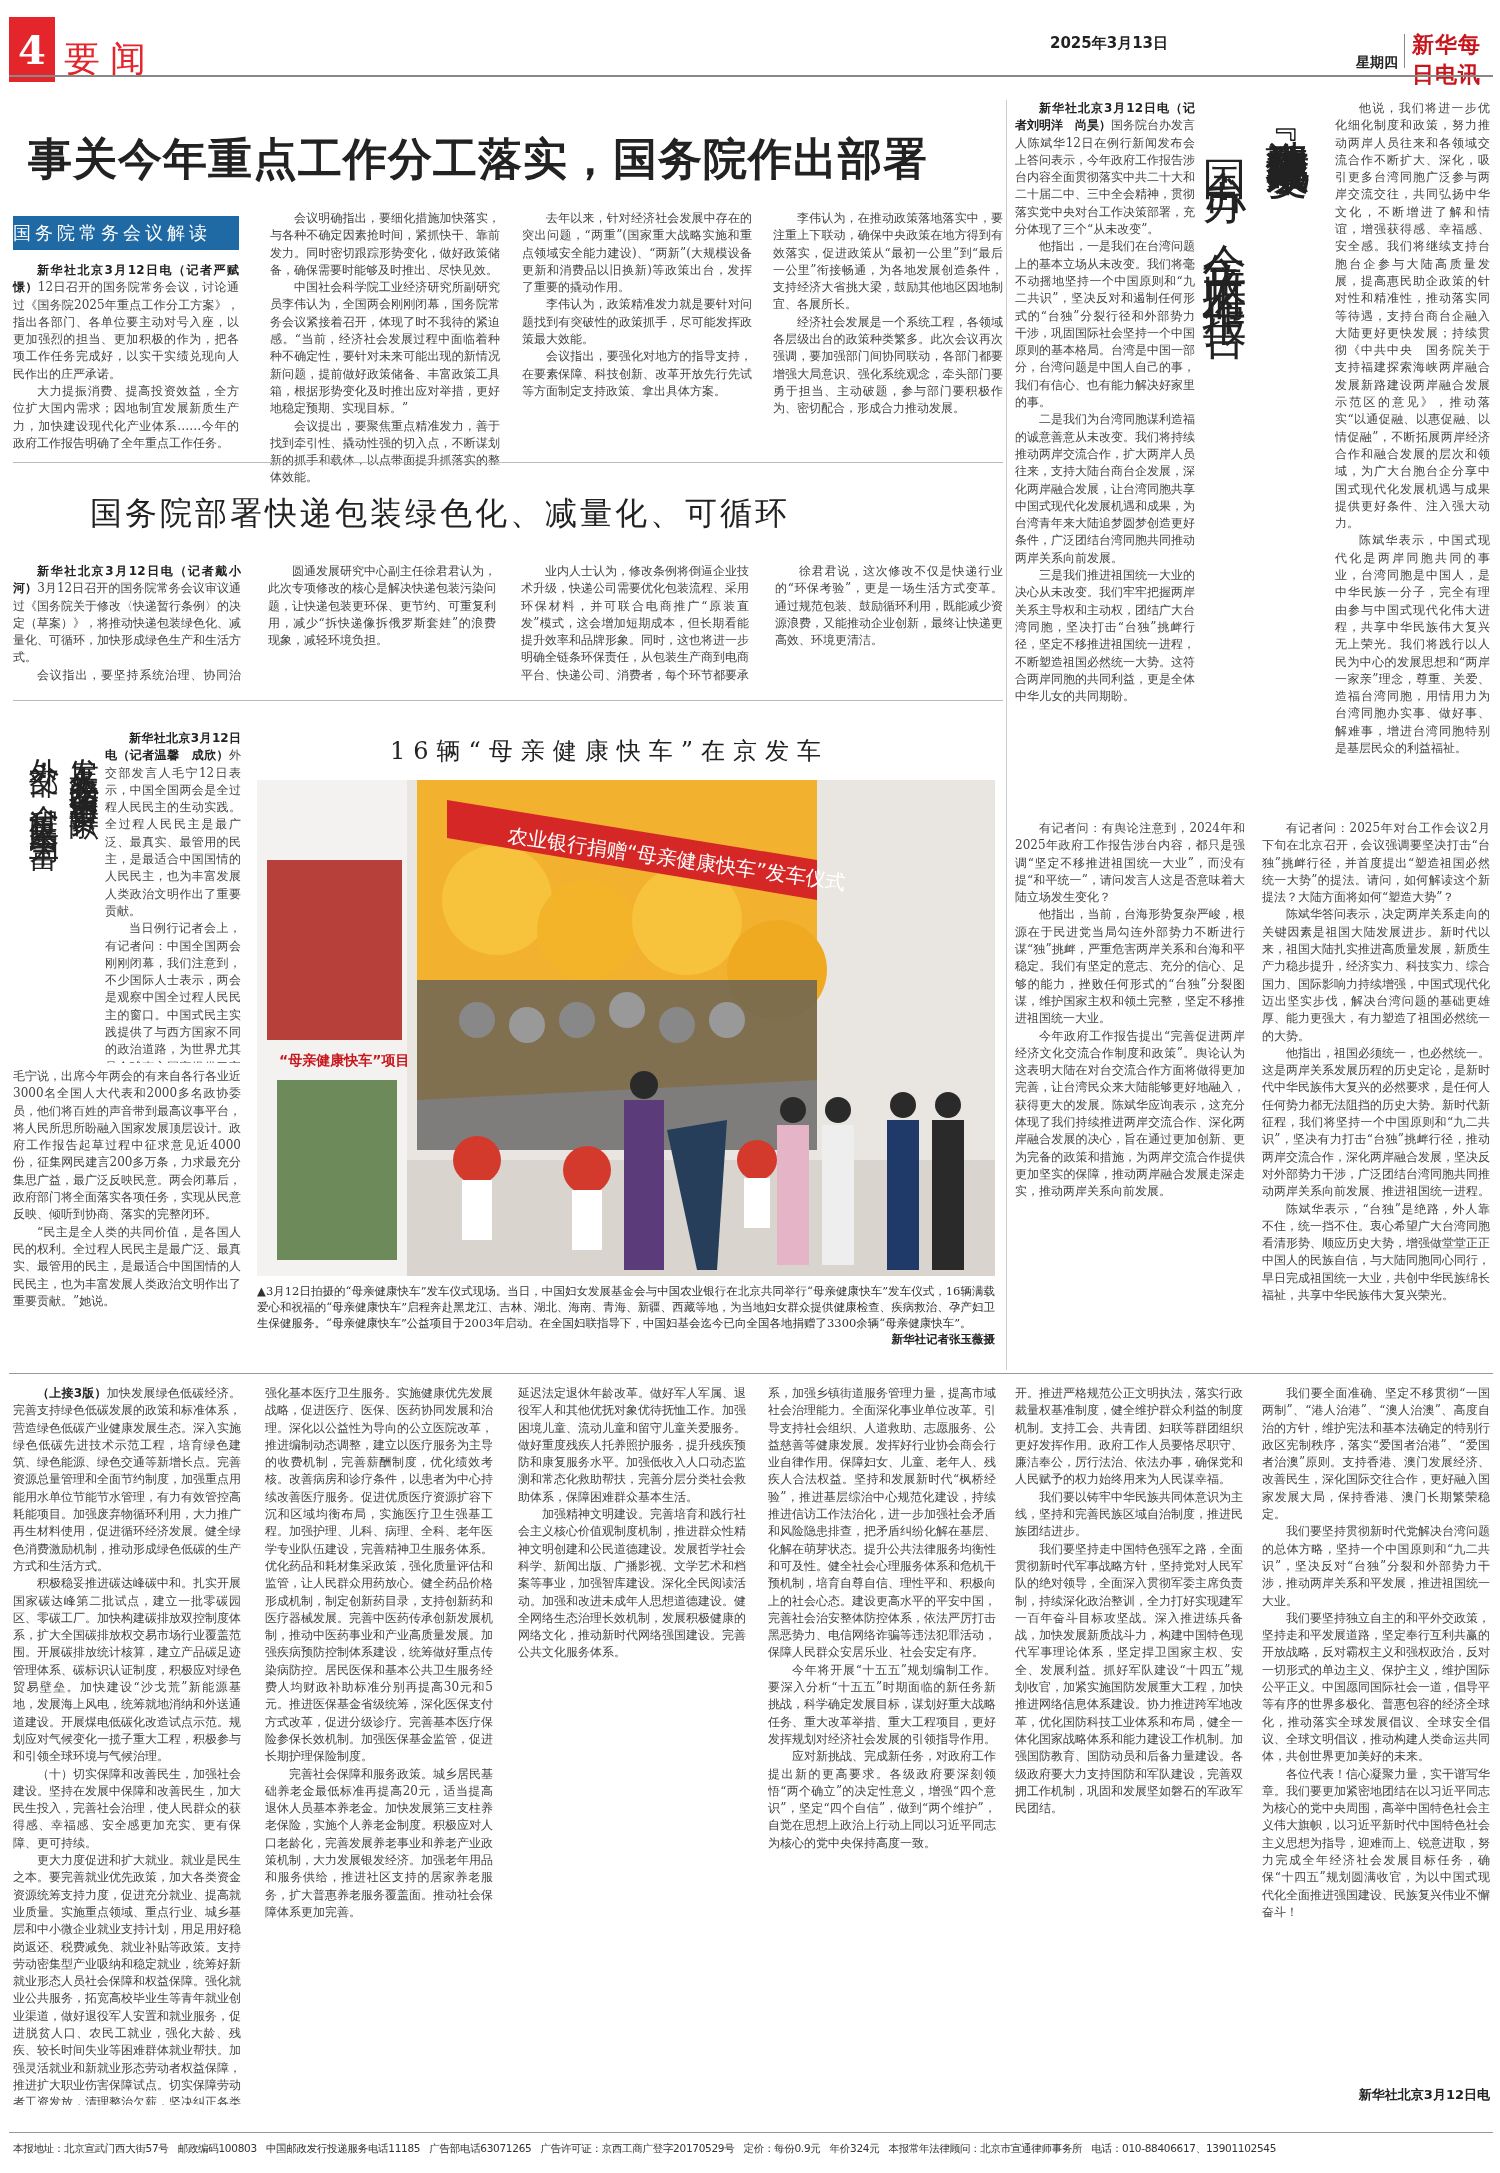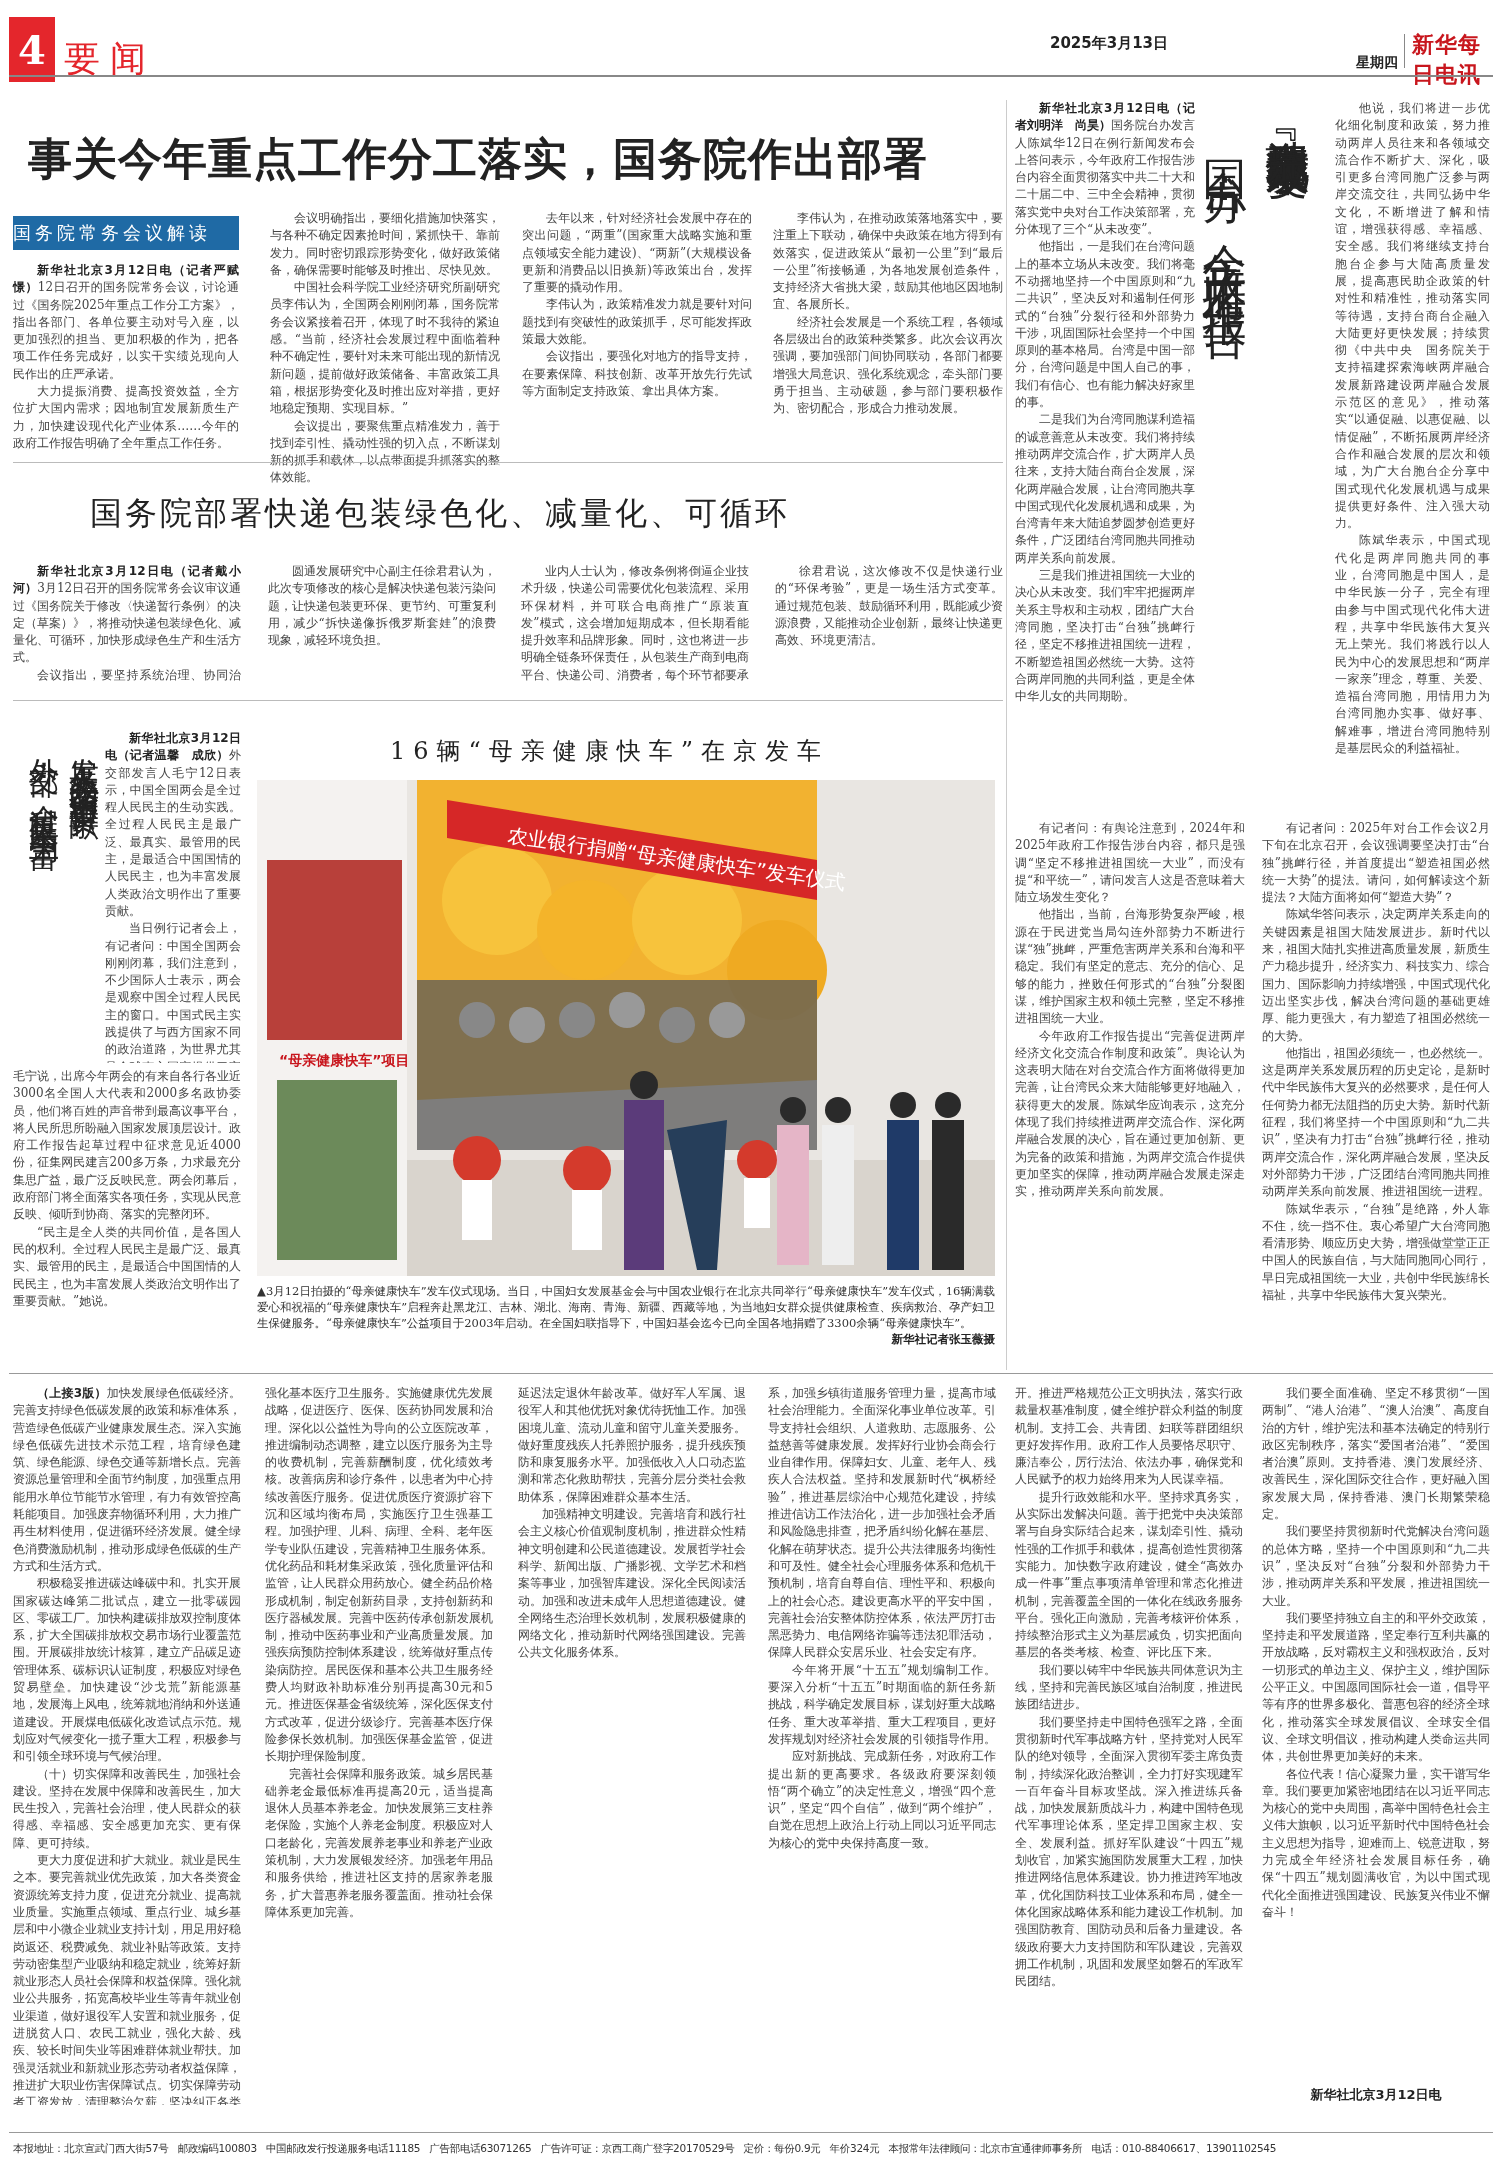--- a/index.html
+++ b/index.html
@@ -164,31 +164,30 @@
   <p class="noind">延迟法定退休年龄改革。做好军人军属、退役军人和其他优抚对象优待抚恤工作。加强困境儿童、流动儿童和留守儿童关爱服务。做好重度残疾人托养照护服务，提升残疾预防和康复服务水平。加强低收入人口动态监测和常态化救助帮扶，完善分层分类社会救助体系，保障困难群众基本生活。</p>
   <p>加强精神文明建设。完善培育和践行社会主义核心价值观制度机制，推进群众性精神文明创建和公民道德建设。发展哲学社会科学、新闻出版、广播影视、文学艺术和档案等事业，加强智库建设。深化全民阅读活动。加强和改进未成年人思想道德建设。健全网络生态治理长效机制，发展积极健康的网络文化，推动新时代网络强国建设。完善公共文化服务体系。</p>
 </div>
 <div class="abs txt" style="left:768px;top:1385px;width:228px;height:720px;overflow:hidden">
   <p class="noind">系，加强乡镇街道服务管理力量，提高市域社会治理能力。全面深化事业单位改革。引导支持社会组织、人道救助、志愿服务、公益慈善等健康发展。发挥好行业协会商会行业自律作用。保障妇女、儿童、老年人、残疾人合法权益。坚持和发展新时代“枫桥经验”，推进基层综治中心规范化建设，持续推进信访工作法治化，进一步加强社会矛盾和风险隐患排查，把矛盾纠纷化解在基层、化解在萌芽状态。提升公共法律服务均衡性和可及性。健全社会心理服务体系和危机干预机制，培育自尊自信、理性平和、积极向上的社会心态。建设更高水平的平安中国，完善社会治安整体防控体系，依法严厉打击黑恶势力、电信网络诈骗等违法犯罪活动，保障人民群众安居乐业、社会安定有序。</p>
   <p>今年将开展“十五五”规划编制工作。要深入分析“十五五”时期面临的新任务新挑战，科学确定发展目标，谋划好重大战略任务、重大改革举措、重大工程项目，更好发挥规划对经济社会发展的引领指导作用。</p>
   <p>应对新挑战、完成新任务，对政府工作提出新的更高要求。各级政府要深刻领悟“两个确立”的决定性意义，增强“四个意识”，坚定“四个自信”，做到“两个维护”，自觉在思想上政治上行动上同以习近平同志为核心的党中央保持高度一致。</p>
 </div>
 <div class="abs txt" style="left:1015px;top:1385px;width:228px;height:720px;overflow:hidden">
   <p class="noind">开。推进严格规范公正文明执法，落实行政裁量权基准制度，健全维护群众利益的制度机制。支持工会、共青团、妇联等群团组织更好发挥作用。政府工作人员要恪尽职守、廉洁奉公，厉行法治、依法办事，确保党和人民赋予的权力始终用来为人民谋幸福。</p>
-  <p>提升行政效能和水平。坚持求真务实，从实际出发解决问题。善于把党中央决策部署与自身实际结合起来，谋划牵引性、撬动性强的工作抓手和载体，提高创造性贯彻落实能力。加快数字政府建设，健全“高效办成一件事”重点事项清单管理和常态化推进机制，完善覆盖全国的一体化在线政务服务平台。强化正向激励，完善考核评价体系，持续整治形式主义为基层减负，切实把面向基层的各类考核、检查、评比压下来。</p>
   <p>我们要以铸牢中华民族共同体意识为主线，坚持和完善民族区域自治制度，推进民族团结进步。</p>
   <p>我们要坚持走中国特色强军之路，全面贯彻新时代军事战略方针，坚持党对人民军队的绝对领导，全面深入贯彻军委主席负责制，持续深化政治整训，全力打好实现建军一百年奋斗目标攻坚战。深入推进练兵备战，加快发展新质战斗力，构建中国特色现代军事理论体系，坚定捍卫国家主权、安全、发展利益。抓好军队建设“十四五”规划收官，加紧实施国防发展重大工程，加快推进网络信息体系建设。协力推进跨军地改革，优化国防科技工业体系和布局，健全一体化国家战略体系和能力建设工作机制。加强国防教育、国防动员和后备力量建设。各级政府要大力支持国防和军队建设，完善双拥工作机制，巩固和发展坚如磐石的军政军民团结。</p>
 </div>
 <div class="abs txt" style="left:1262px;top:1385px;width:228px;height:700px;overflow:hidden">
   <p>我们要全面准确、坚定不移贯彻“一国两制”、“港人治港”、“澳人治澳”、高度自治的方针，维护宪法和基本法确定的特别行政区宪制秩序，落实“爱国者治港”、“爱国者治澳”原则。支持香港、澳门发展经济、改善民生，深化国际交往合作，更好融入国家发展大局，保持香港、澳门长期繁荣稳定。</p>
   <p>我们要坚持贯彻新时代党解决台湾问题的总体方略，坚持一个中国原则和“九二共识”，坚决反对“台独”分裂和外部势力干涉，推动两岸关系和平发展，推进祖国统一大业。</p>
   <p>我们要坚持独立自主的和平外交政策，坚持走和平发展道路，坚定奉行互利共赢的开放战略，反对霸权主义和强权政治，反对一切形式的单边主义、保护主义，维护国际公平正义。中国愿同国际社会一道，倡导平等有序的世界多极化、普惠包容的经济全球化，推动落实全球发展倡议、全球安全倡议、全球文明倡议，推动构建人类命运共同体，共创世界更加美好的未来。</p>
   <p>各位代表！信心凝聚力量，实干谱写华章。我们要更加紧密地团结在以习近平同志为核心的党中央周围，高举中国特色社会主义伟大旗帜，以习近平新时代中国特色社会主义思想为指导，迎难而上、锐意进取，努力完成全年经济社会发展目标任务，确保“十四五”规划圆满收官，为以中国式现代化全面推进强国建设、民族复兴伟业不懈奋斗！</p>
 </div>
-<div class="abs lead" style="left:1262px;top:2086px;width:228px;text-align:center;font-size:13px">新华社北京3月12日电</div>
+<div class="abs lead" style="left:1262px;top:2086px;width:228px;text-align:right;font-size:13px">新华社北京3月12日电</div>
 
 <div class="abs" style="left:9px;top:2132px;width:1484px;height:1px;background:#999"></div>
 <div class="abs" style="left:13px;top:2142px;width:1480px;font-size:10.5px;color:#333;font-family:'DejaVu Sans',sans-serif;white-space:nowrap;letter-spacing:-0.3px">
   <span>本报地址：北京宣武门西大街57号</span>&nbsp;&nbsp;
   <span>邮政编码100803</span>&nbsp;&nbsp;
   <span>中国邮政发行投递服务电话11185</span>&nbsp;&nbsp;
   <span>广告部电话63071265</span>&nbsp;&nbsp;
   <span>广告许可证：京西工商广登字20170529号</span>&nbsp;&nbsp;
   <span>定价：每份0.9元</span>&nbsp;&nbsp;
   <span>年价324元</span>&nbsp;&nbsp;

